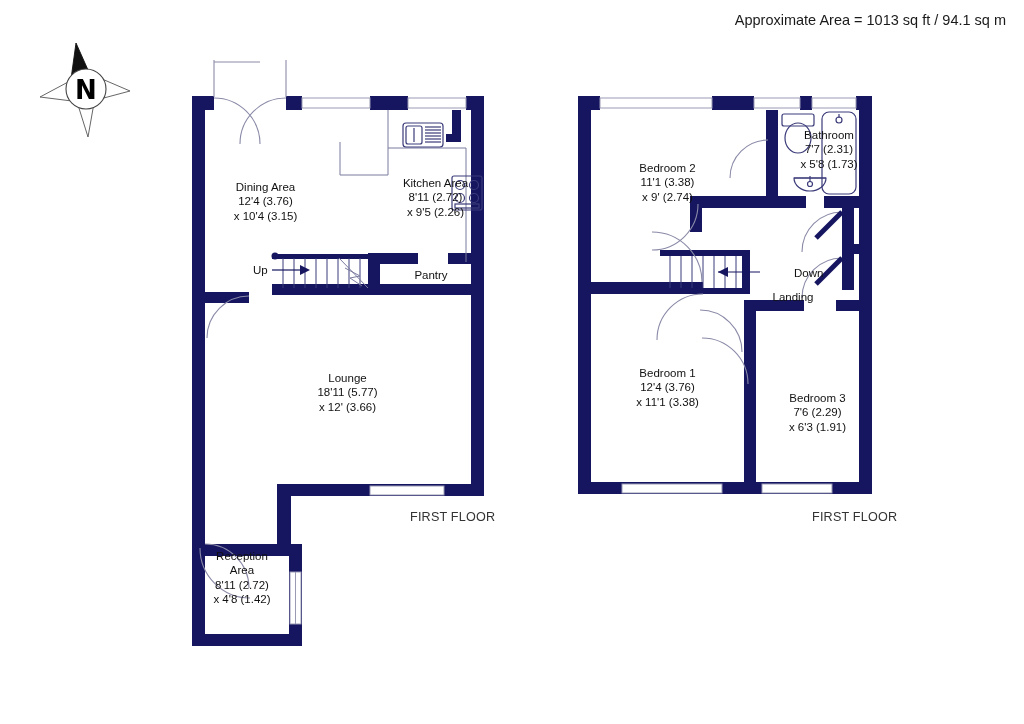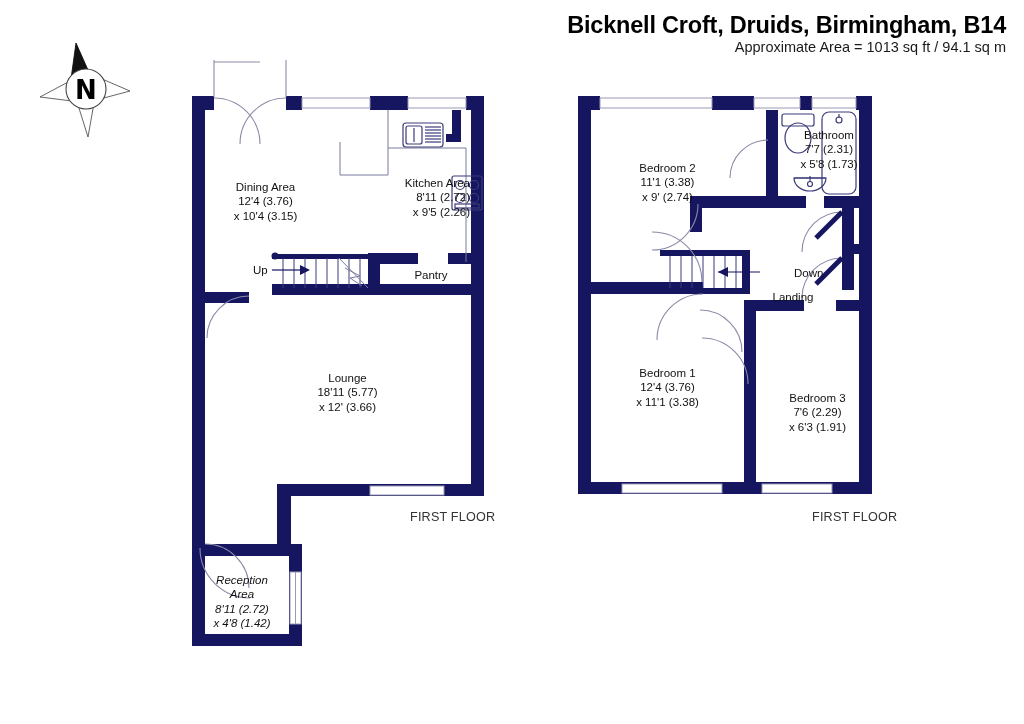--- a/index.html
+++ b/index.html
@@ -97,21 +97,20 @@
     left: 0;
     top: 660px;
     width: 1024px;
     height: 64px;
   }
 </style>
 </head>
 <body>
 
 <div id="header">
-  <div id="title">Bicknell Croft, Druids, Birmingham, B14</div>
   <div id="area">Approximate Area = 1013 sq ft / 94.1 sq m</div>
 </div>
 
 <div id="compass">
   <svg width="112" height="112" viewBox="0 0 112 112">
     <g stroke="#555" stroke-width="0.9" fill="#ffffff">
       <polygon points="56,56 40,46 10,62 42,66"></polygon>
       <polygon points="56,56 72,44 100,56 70,64"></polygon>
       <polygon points="56,56 48,70 58,102 64,68"></polygon>
     </g>
@@ -308,37 +307,37 @@
     <line class="w" x1="842" y1="258" x2="816" y2="284" stroke="#151560" stroke-width="5"></line>
   </g>
 </svg>
 
 <div class="rlabel" style="left:218px; top:180px; width:95px;">
   <span class="nm">Dining Area</span>
   <span class="d1">12'4 (3.76)</span>
   <span class="d2">x 10'4 (3.15)</span>
 </div>
 
-<div class="rlabel" style="left:375px; top:176px; width:95px;text-align:right;">
+<div class="rlabel" style="left:388px; top:176px; width:95px;">
   <span class="nm">Kitchen Area</span>
   <span class="d1">8'11 (2.72)</span>
   <span class="d2">x 9'5 (2.26)</span>
 </div>
 
 <div class="rlabel" style="left:388px; top:268px; width:86px;">
   <span class="nm">Pantry</span>
 </div>
 
 <div class="rlabel" style="left:300px; top:371px; width:95px;">
   <span class="nm">Lounge</span>
   <span class="d1">18'11 (5.77)</span>
   <span class="d2">x 12' (3.66)</span>
 </div>
 
-<div class="rlabel" style="left:198px; top:573px; width:88px;font-style:italic;">
+<div class="rlabel" style="left:198px; top:549px; width:88px;">
   <span class="nm">Reception</span>
   <span class="d1">Area</span>
   <span class="d2">8'11 (2.72)</span>
   <span class="d2">x 4'8 (1.42)</span>
 </div>
 
 <div class="dirlabel" style="left:253px; top:264px;">Up</div>
 
 <div class="floorlabel" style="left:410px; top:510px;">FIRST FLOOR</div>
 

